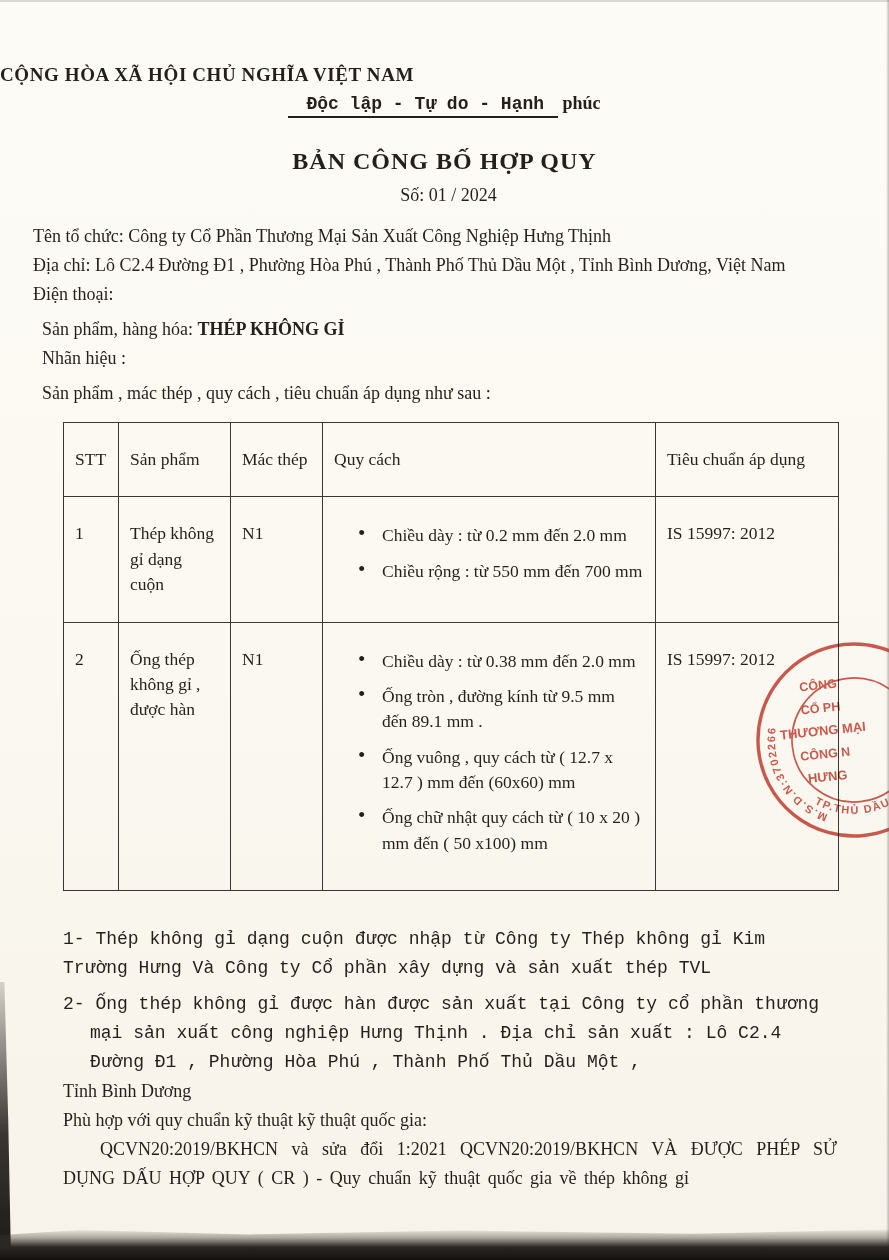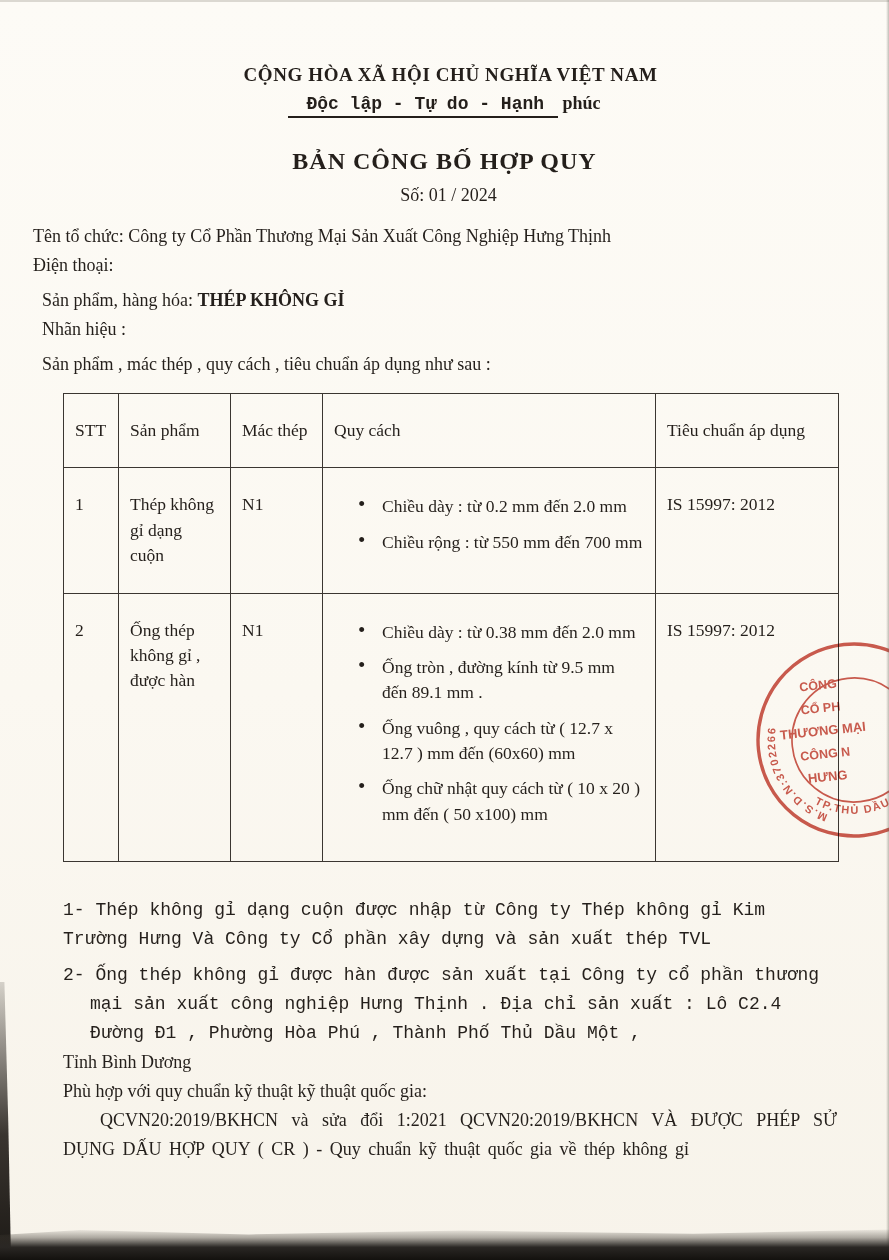--- a/index.html
+++ b/index.html
@@ -10,25 +10,23 @@
     margin: 0 auto;
     background: linear-gradient(180deg, #fdfbf6 0%, #fbf8f1 55%, #f7f3ea 100%);
     overflow: hidden;
     font-family: "Liberation Serif", "DejaVu Serif", serif;
     color: #241f1b;
   }
 
   
   .national-title {
     padding-top: 64px;
-    text-align: center;
     font-weight: bold;
     font-size: 19px;
     letter-spacing: 0.6px;
-    padding-left: 12px;
   }
   .motto {
     margin-top: 7px;
     text-align: center;
     font-weight: bold;
     font-size: 18px;
   }
   .motto .underlined {
     border-bottom: 2px solid #241f1b;
     padding: 0 14px 2px 18px;
@@ -159,20 +157,21 @@
 <div class="page">
 
   <div class="national-title">CỘNG HÒA XÃ HỘI CHỦ NGHĨA VIỆT NAM</div>
   <div class="motto"><span class="underlined">Độc lập - Tự do - Hạnh</span> <span>phúc</span></div>
 
   <div class="doc-title">BẢN CÔNG BỐ HỢP QUY</div>
   <div class="doc-number">Số: 01 / 2024</div>
 
   <div class="info">
     <p>Tên tổ chức: Công ty Cổ Phần Thương Mại Sản Xuất Công Nghiệp Hưng Thịnh</p>
+    <p>Địa chỉ: Lô C2.4 Đường Đ1 , Phường Hòa Phú , Thành Phố Thủ Dầu Một , Tỉnh Bình Dương, Việt Nam</p>
     <p>Điện thoại:</p>
     <p class="indented gap-top"><span>Sản phẩm, hàng hóa: </span><span class="bold">THÉP KHÔNG GỈ</span></p>
     <p class="indented">Nhãn hiệu :</p>
     <p class="indented gap-top">Sản phẩm , mác thép , quy cách , tiêu chuẩn áp dụng như sau :</p>
   </div>
 
   <table class="products">
     <colgroup>
       <col class="c-stt">
         <col class="c-sp">

